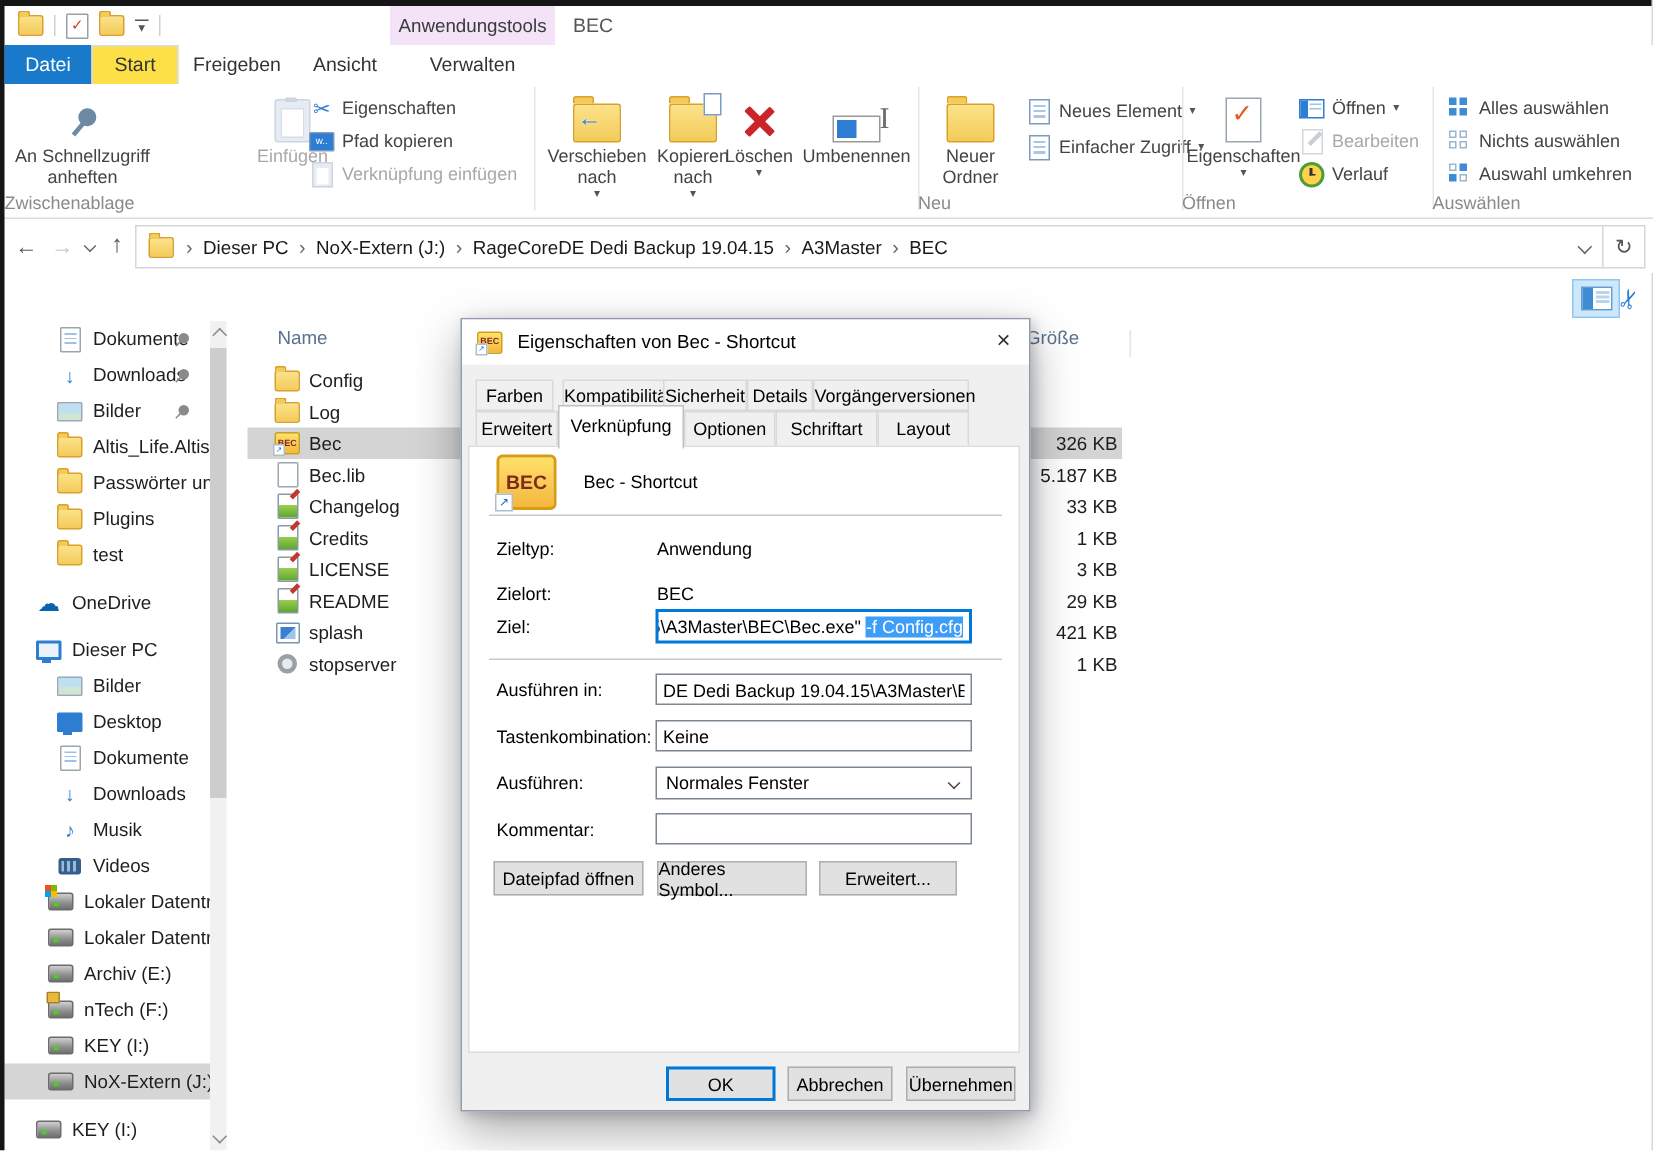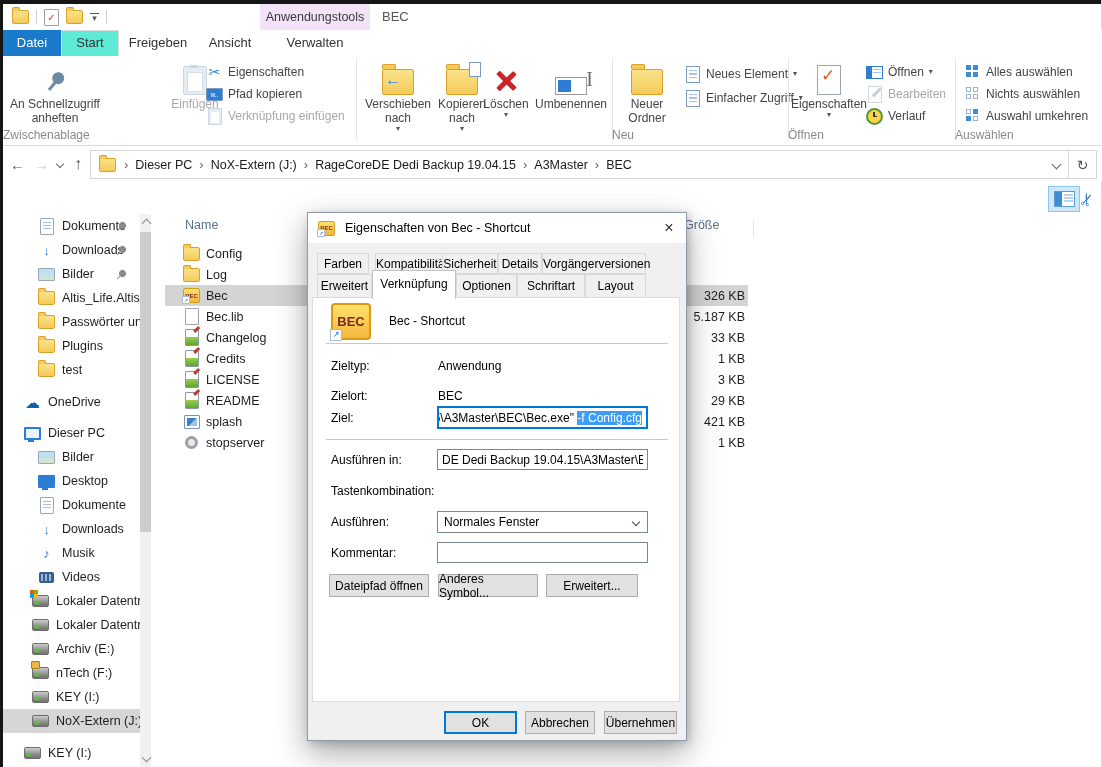--- a/index.html
+++ b/index.html
@@ -21,21 +21,21 @@
   .qat-more .bar{width:9px;height:1.5px;background:#555;margin-bottom:2px}
 
   .ctx-header{left:260px;top:4px;width:110px;height:26px;background:#f3e2f8;color:#3a3a3a;
               display:flex;align-items:center;justify-content:center;font-size:12.5px}
   .win-title{left:382px;top:4px;height:26px;line-height:26px;color:#555;font-size:13px}
 
   
   .tabbar{left:0;top:30px;width:1102px;height:26px;border-bottom:1px solid #dadbdc;background:#fff}
   .rtab{position:absolute;top:0;height:26px;line-height:26px;text-align:center;font-size:13px;color:#333;cursor:default}
   .rtab.file{background:#1979ca;color:#fff}
-  .rtab.active{background:#5eead4;border:1px solid #dadbdc;border-bottom:1px solid #fff;line-height:24px;box-sizing:border-box;height:27px}
+  .rtab.active{background:#fde047;border:1px solid #dadbdc;border-bottom:1px solid #fff;line-height:24px;box-sizing:border-box;height:27px}
 
   
   .ribbon{left:0;top:56px;width:1102px;height:89px;background:#fff;border-bottom:1px solid #dadbdc}
   .gsep{position:absolute;top:2px;width:1px;height:82px;background:#e5e5e5}
   .glabel{position:absolute;top:72px;height:14px;color:#8a8a8a;font-size:12px}
   .bigbtn{position:absolute;top:3px;height:82px;display:flex;flex-direction:column;align-items:center;text-align:center;color:#444;font-size:12px;line-height:14px}
   .bigbtn .ic{height:36px;display:flex;align-items:flex-end;justify-content:center;margin-bottom:2px}
   .smallbtn{position:absolute;height:20px;display:flex;align-items:center;gap:5px;color:#444;font-size:12px;white-space:nowrap}
   .grayed{color:#a8a8a8}
   .grayed .icbox{opacity:.45}
@@ -654,20 +654,21 @@
   <div class="dinput focus" style="top:193px;height:23px">
     <span>4.15\A3Master\BEC\Bec.exe" </span><span class="tsel">-f Config.cfg</span>
   </div>
 
   <div class="dhr" style="top:226px"></div>
 
   <span class="dlabel" style="top:240px">Ausführen in:</span>
   <input class="dinput" style="top: 236px;" value="DE Dedi Backup 19.04.15\A3Master\BEC&quot;">
 
   <span class="dlabel" style="top:271px">Tastenkombination:</span>
+  <input class="dinput" style="top: 267px;" value="Keine">
 
   <span class="dlabel" style="top:302px">Ausführen:</span>
   <div class="dselect" style="top:298px">
     <span>Normales Fenster</span>
     <span class="chev"></span>
   </div>
 
   <span class="dlabel" style="top:333px">Kommentar:</span>
   <input class="dinput" style="top: 329px;" value="">
 

